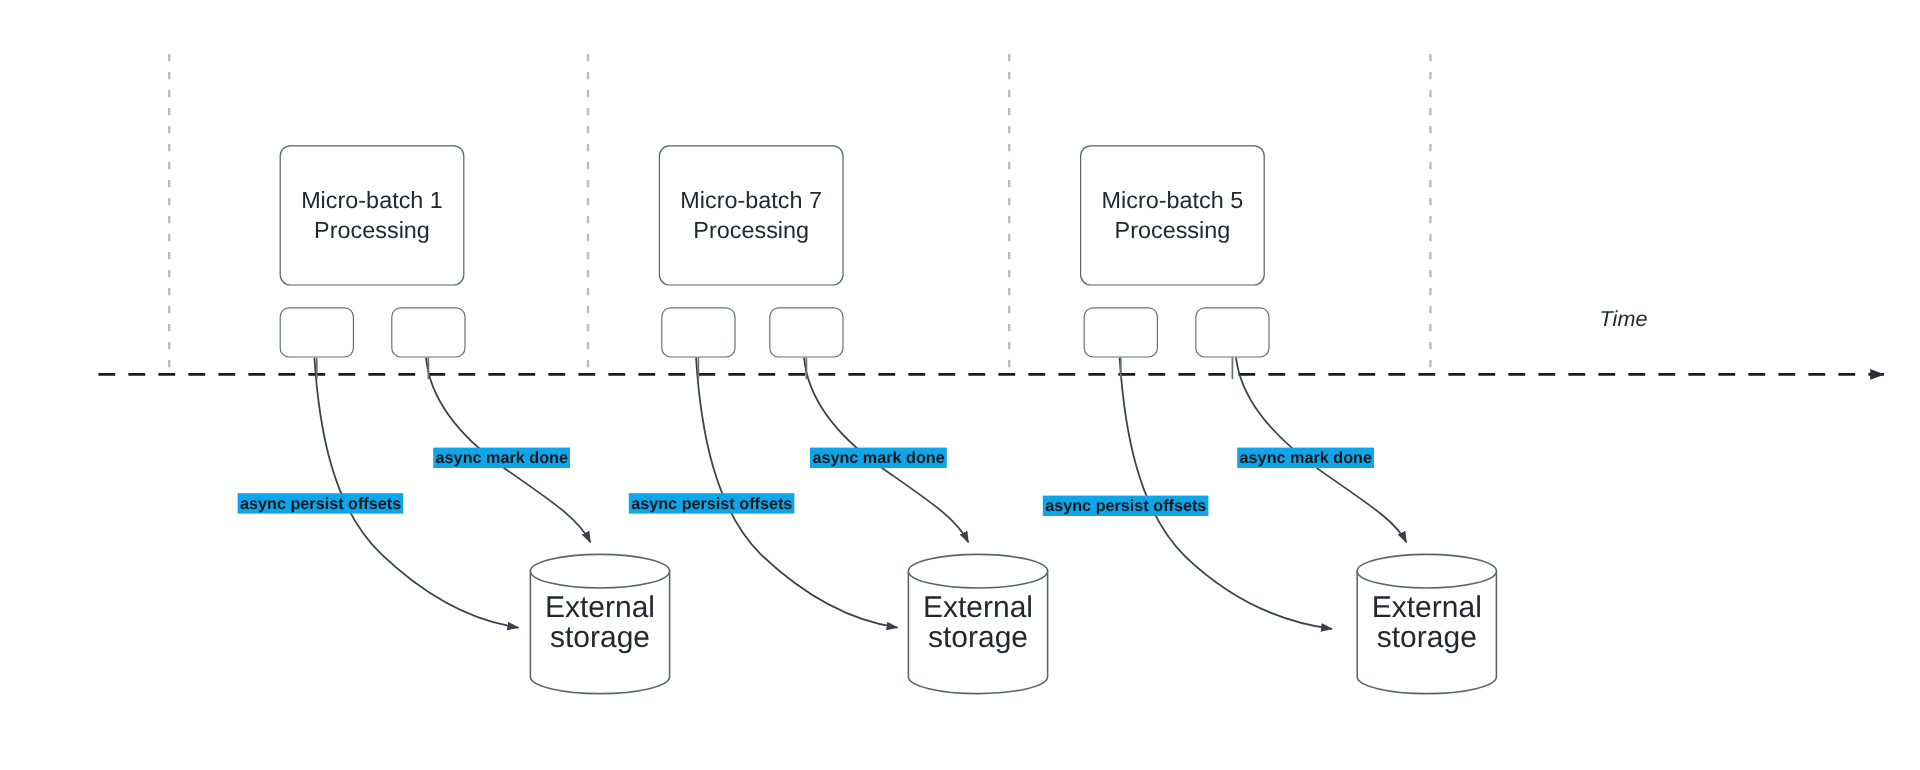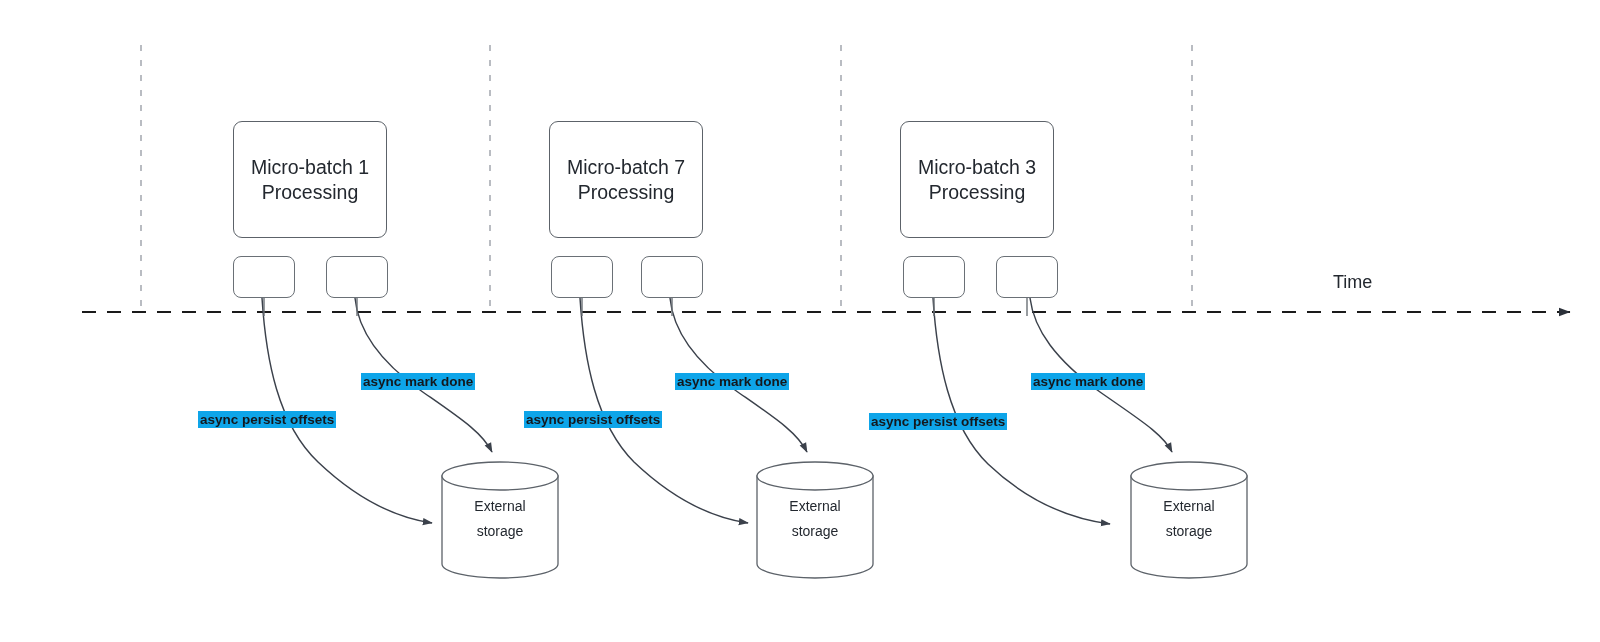--- a/index.html
+++ b/index.html
@@ -21,21 +21,21 @@
   }
   .batch-label{
     font-size:19.5px;line-height:25px;text-align:center;color:#23282f;
     white-space:pre-line;
   }
   .mini-box{
     position:absolute;box-sizing:border-box;
     border:1px solid #6a7076;border-radius:8px;background:#ffffff;
   }
   .cyl-label{
-    position:absolute;text-align:center;font-size:14px;line-height:25px;
+    position:absolute;text-align:center;font-size:25px;line-height:25px;
     color:#23282f;white-space:pre-line;z-index:4;
   }
   .edge-label{
     position:absolute;font-size:13.5px;font-weight:bold;color:#14181d;
     white-space:nowrap;background:#0ea5e9;padding:1px 2px;z-index:4;
   }
   .time-label{
     position:absolute;font-size:18px;color:#23282f;white-space:nowrap;z-index:4;
   }
 </style>
@@ -89,21 +89,21 @@
         </div>
         <div class="mini-box" style="left: 233px; top: 256px; width: 62px; height: 42px;"></div>
         <div class="mini-box" style="left: 326px; top: 256px; width: 62px; height: 42px;"></div>
         <div class="batch-box" style="left: 549px; top: 121px; width: 154px; height: 117px;">
           <div class="batch-label">Micro-batch 7
 Processing</div>
         </div>
         <div class="mini-box" style="left: 551px; top: 256px; width: 62px; height: 42px;"></div>
         <div class="mini-box" style="left: 641px; top: 256px; width: 62px; height: 42px;"></div>
         <div class="batch-box" style="left: 900px; top: 121px; width: 154px; height: 117px;">
-          <div class="batch-label">Micro-batch 3
+          <div class="batch-label">Micro-batch 5
 Processing</div>
         </div>
         <div class="mini-box" style="left: 903px; top: 256px; width: 62px; height: 42px;"></div>
         <div class="mini-box" style="left: 996px; top: 256px; width: 62px; height: 42px;"></div>
       </div>
   </div>
 
   <svg class="layer over" viewBox="0 0 1600 642" style="pointer-events:none;">
     <g id="cylinders">
         <g>
@@ -131,15 +131,15 @@
 storage</div>
         <div class="edge-label" style="left: 524px; top: 411px;">async persist offsets</div>
         <div class="edge-label" style="left: 675px; top: 373px;">async mark done</div>
         <div class="cyl-label" style="left: 1131px; top: 494px; width: 116px;">External
 storage</div>
         <div class="edge-label" style="left: 869px; top: 413px;">async persist offsets</div>
         <div class="edge-label" style="left: 1031px; top: 373px;">async mark done</div>
       </div>
   </div>
 
-  <div class="time-label" style="left:1333px;top:272px;">Time</div>
+  <div class="time-label" style="left:1333px;top:256px;font-style:italic;">Time</div>
 
 </div>
 
 </body></html>

